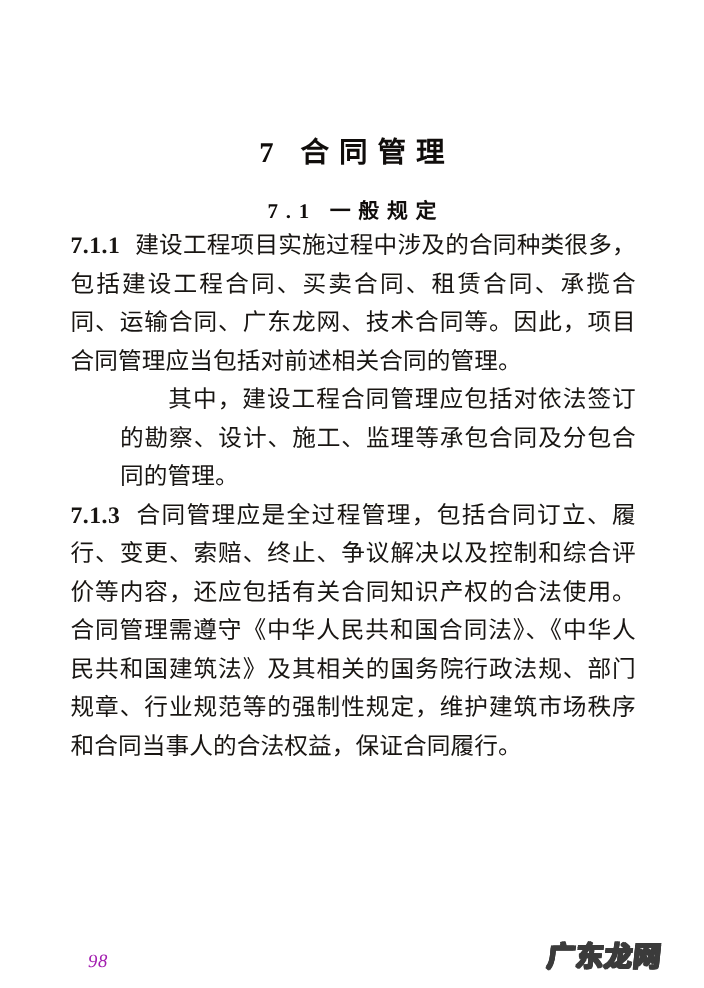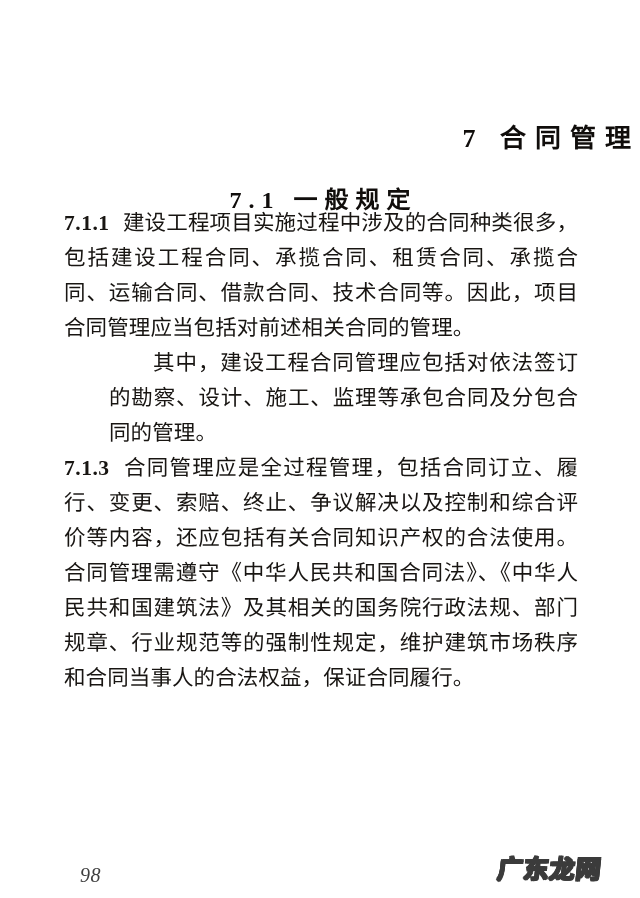--- a/index.html
+++ b/index.html
@@ -17,35 +17,35 @@
     font-family: "Liberation Serif", "DejaVu Serif", serif;
     color: #15120f;
   }
 
   
   .chapter-title {
     position: absolute;
     top: 106px;
     left: 0;
     width: 640px;
-    text-align: right;
+    text-align: center;
     font-size: 26px;
     font-weight: bold;
     letter-spacing: 9px;
     text-indent: 9px;
     line-height: 1.25;
     color: #100d0b;
   }
   .section-title {
     position: absolute;
     top: 165px;
     left: 0;
     width: 640px;
     text-align: center;
-    font-size: 24px;
+    font-size: 19px;
     font-weight: bold;
     letter-spacing: 7px;
     text-indent: 7px;
     line-height: 1.3;
     color: #100d0b;
   }
 
   
   .body-block {
     position: absolute;
@@ -71,23 +71,23 @@
     font-family: "Liberation Serif", "DejaVu Serif", serif;
     letter-spacing: 0.5px;
     margin-right: 0.62em;
   }
 
   
   .page-number {
     position: absolute;
     left: 80px;
     top: 864px;
-    font-size: 20px;
+    font-size: 17px;
     font-style: italic;
-    color: #404040;
+    color: #a21caf;
     letter-spacing: 0.5px;
   }
   .watermark {
     position: absolute;
     left: 498px;
     top: 849px;
     font-size: 25px;
     font-weight: bold;
     font-family: "DejaVu Sans", "Liberation Sans", sans-serif;
     letter-spacing: 1px;
@@ -107,21 +107,21 @@
 
 <div class="page">
 
   <h1 class="chapter-title">7  合同管理</h1>
 
   <h2 class="section-title">7.1  一般规定</h2>
 
   <div class="body-block">
 
     <p class="para">
-      <span class="clause-no">7.1.1</span><span>建设工程项目实施过程中涉及的合同种类很多，包括建设工程合同、承揽合同、租赁合同、承揽合同、运输合同、借款合同、技术合同等。因此，项目合同管理应当包括对前述相关合同的管理。</span>
+      <span class="clause-no">7.1.1</span><span>建设工程项目实施过程中涉及的合同种类很多，包括建设工程合同、买卖合同、租赁合同、承揽合同、运输合同、广东龙网、技术合同等。因此，项目合同管理应当包括对前述相关合同的管理。</span>
     </p>
 
     <p class="para indent">
       <span>其中，建设工程合同管理应包括对依法签订的勘察、设计、施工、监理等承包合同及分包合同的管理。</span>
     </p>
 
 
 
     <p class="para">
       <span class="clause-no">7.1.3</span><span>合同管理应是全过程管理，包括合同订立、履行、变更、索赔、终止、争议解决以及控制和综合评价等内容，还应包括有关合同知识产权的合法使用。合同管理需遵守《中华人民共和国合同法》、《中华人民共和国建筑法》及其相关的国务院行政法规、部门规章、行业规范等的强制性规定，维护建筑市场秩序和合同当事人的合法权益，保证合同履行。</span>

